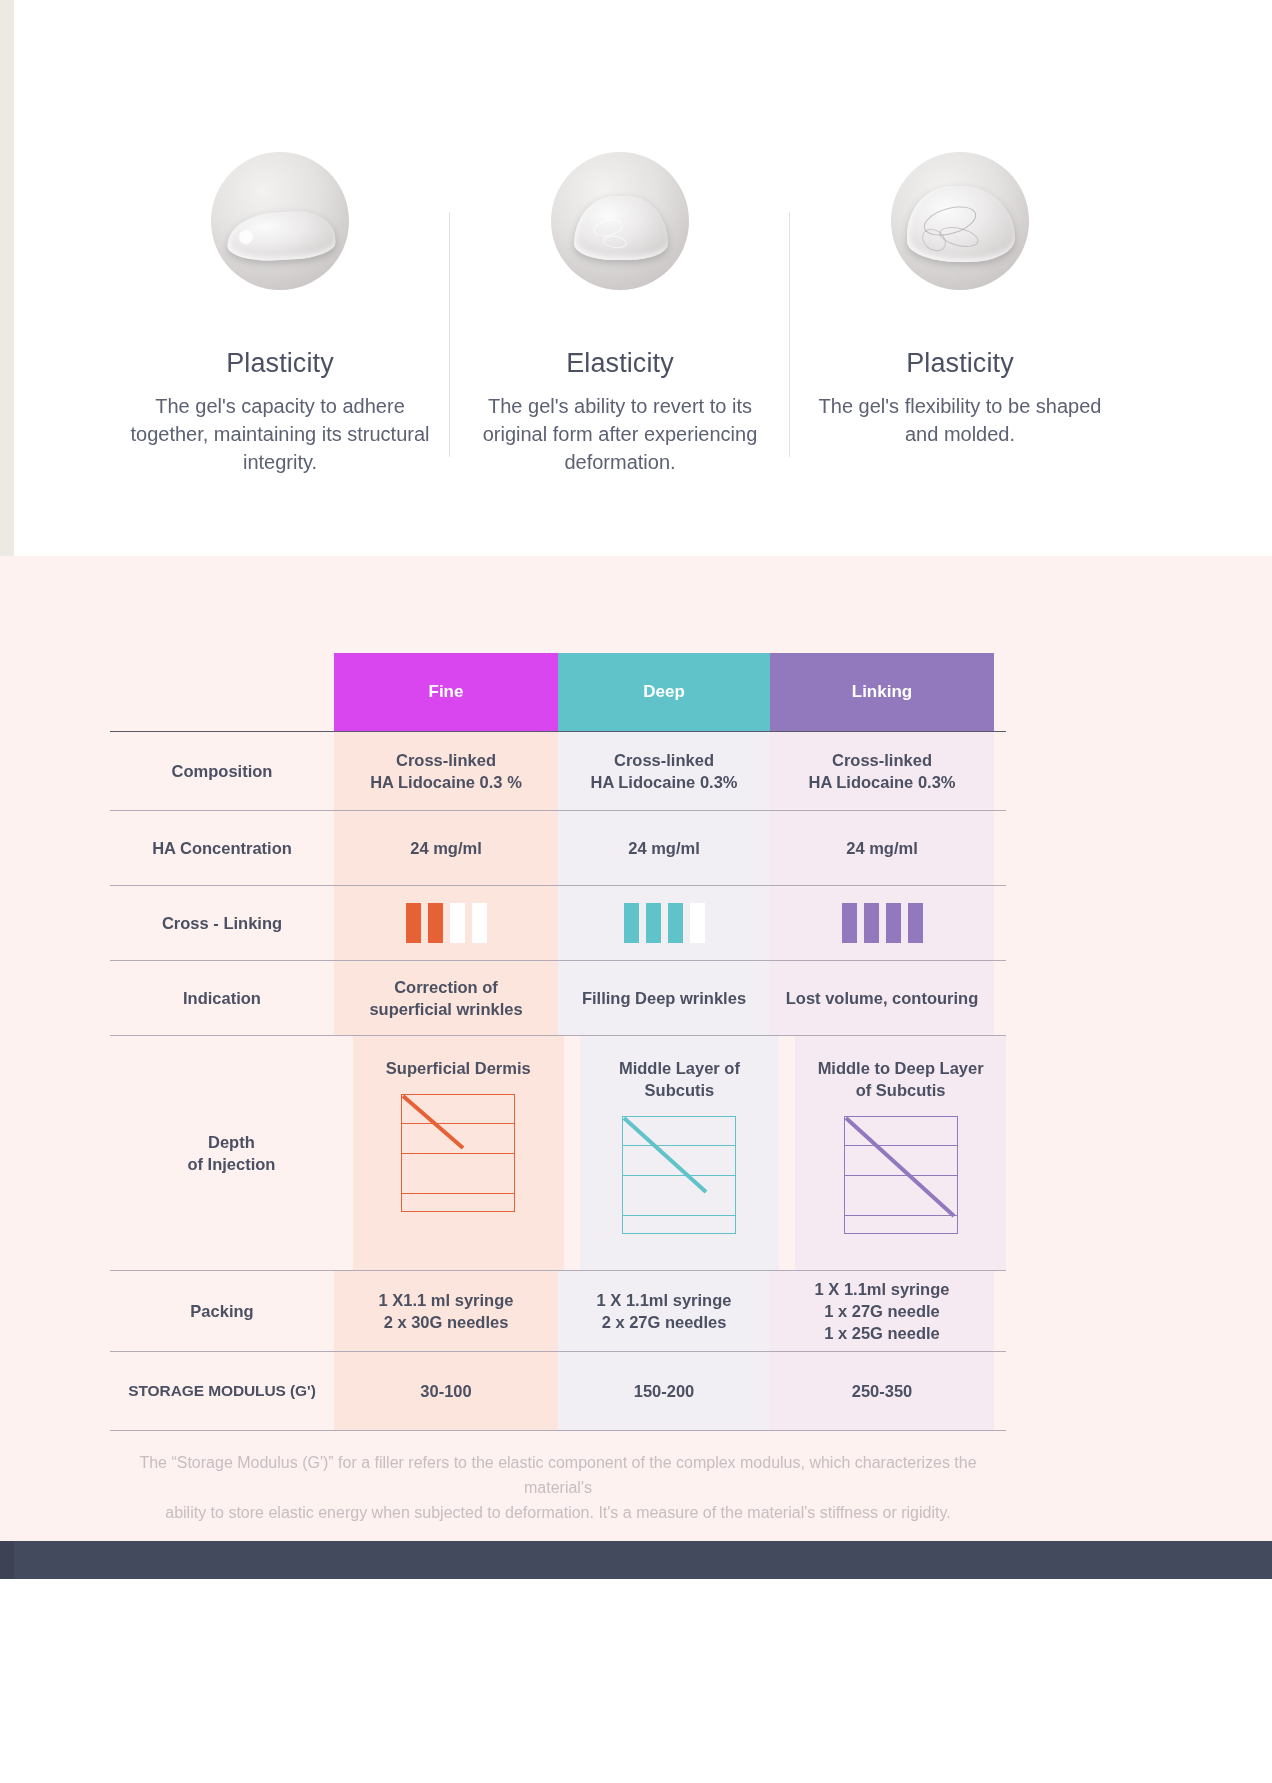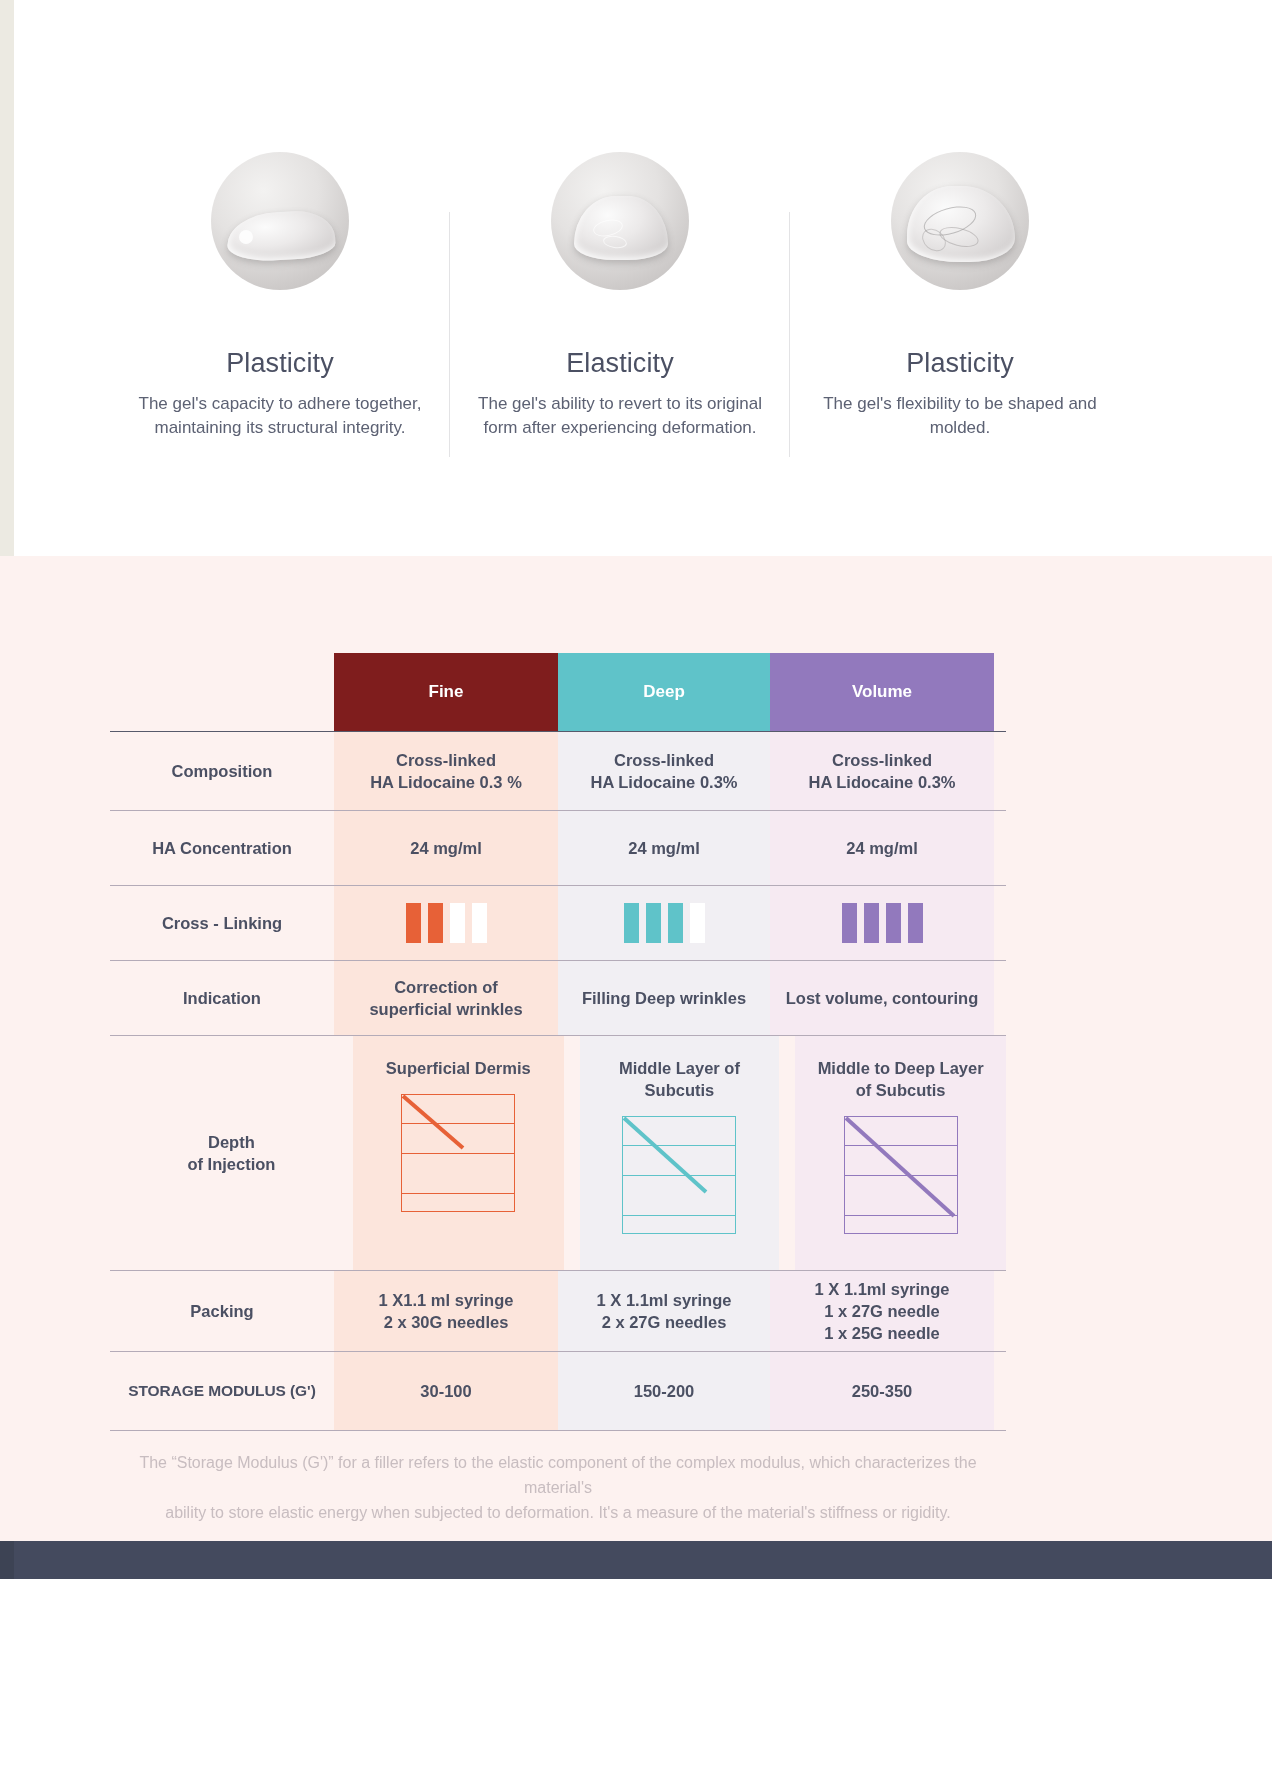--- a/index.html
+++ b/index.html
@@ -85,21 +85,21 @@
 
   .prop-title {
     margin-top: 58px;
     font-size: 27px;
     font-weight: 400;
     color: #4b5063;
     letter-spacing: .1px;
   }
   .prop-desc {
     margin-top: 13px;
-    font-size: 17px;
+    font-size: 20px;
     line-height: 1.41;
     color: #5c6173;
     font-weight: 400;
   }
 
   
   .table-section {
     position: absolute; left: 14px; top: 556px; width: 1258px; height: 985px;
     background: #fdf2f0;
   }
@@ -119,21 +119,21 @@
     line-height: 1.35;
   }
   .c-label { width: 224px; }
   .c-fine  { width: 224px; background: #fce5dc; }
   .c-deep  { width: 212px; background: #f1eff3; }
   .c-vol   { width: 224px; background: #f6eaf2; }
 
   
   .head .tcell { height: 78px; font-size: 17px; font-weight: 700; color: #ffffff; }
   .head .c-label { background: transparent; }
-  .head .c-fine { background: #7f1d1d; }
+  .head .c-fine { background: #d946ef; }
   .head .c-deep { background: #5fc3c9; }
   .head .c-vol  { background: #9279bd; }
 
   .divider {
     height: 1px; width: 896px;
     background: #575a6b;
   }
   .divider.soft { background: #9b93a6; opacity:.75; }
 
   .r-comp .tcell { height: 78px; }
@@ -232,21 +232,21 @@
   </div>
 </div>
 
 <div class="table-section">
   <div class="table">
 
     <div class="trow head">
       <div class="tcell c-label"></div>
       <div class="tcell c-fine">Fine</div>
       <div class="tcell c-deep">Deep</div>
-      <div class="tcell c-vol">Volume</div>
+      <div class="tcell c-vol">Linking</div>
     </div>
     <div class="divider"></div>
 
     <div class="trow r-comp">
       <div class="tcell c-label">Composition</div>
       <div class="tcell c-fine">
         <span>Cross-linked</span>
         <span>HA Lidocaine 0.3 %</span>
       </div>
       <div class="tcell c-deep">

